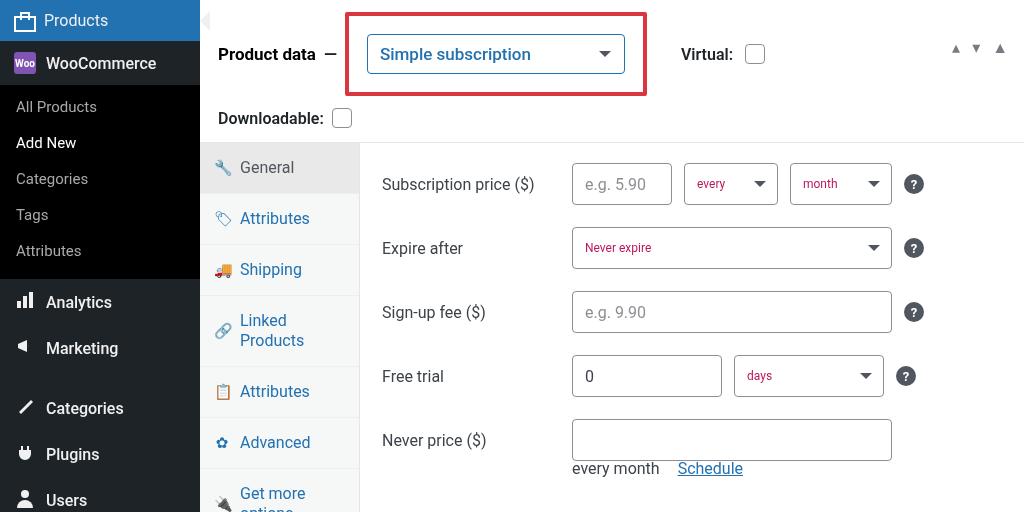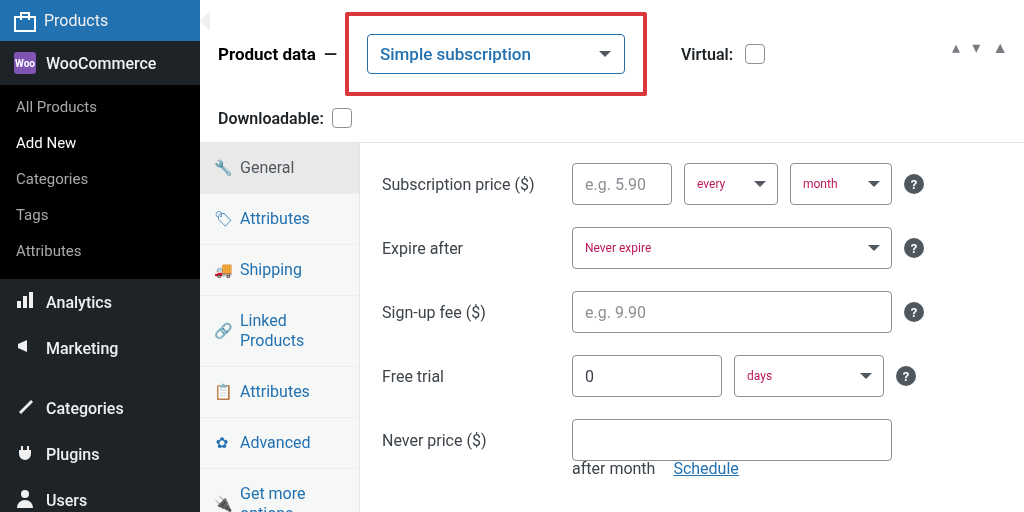--- a/index.html
+++ b/index.html
@@ -220,19 +220,19 @@
         </div>
       </div>
 
       <div class="field-row" style="margin-bottom:10px">
         <div class="field-label">Never price ($)</div>
         <div class="field-ctrls">
           <input class="txt" style="width: 320px;">
         </div>
       </div>
       <div class="sub-note">
-        <span>after month</span>
+        <span>every month</span>
         <span class="link">Schedule</span>
       </div>
 
     </div>
   </div>
 </div>
 
 </body></html>

